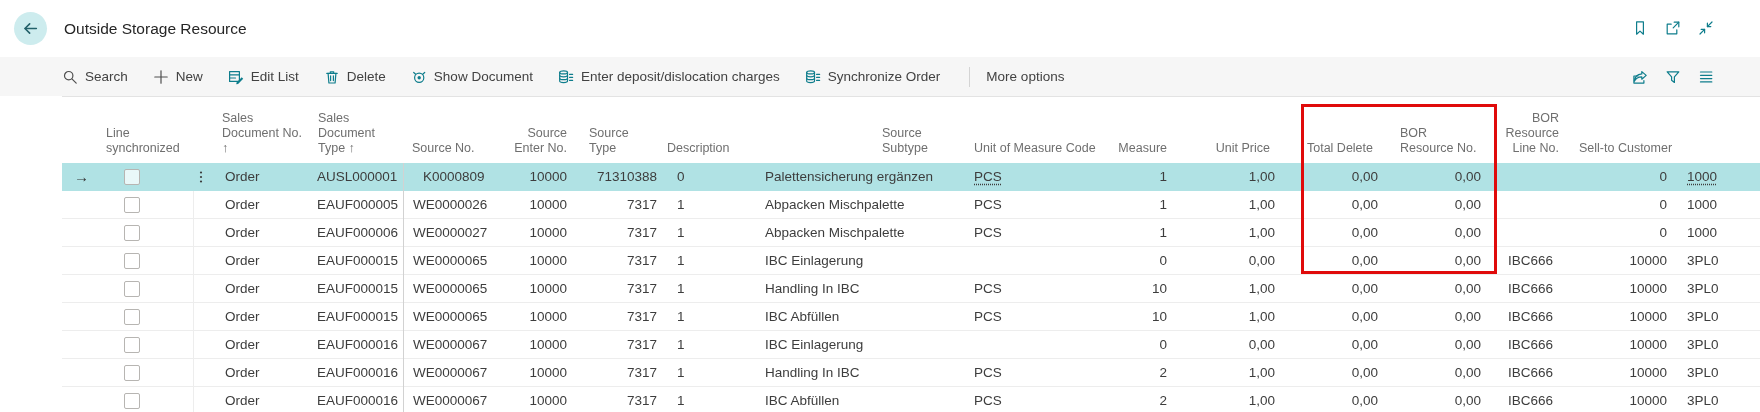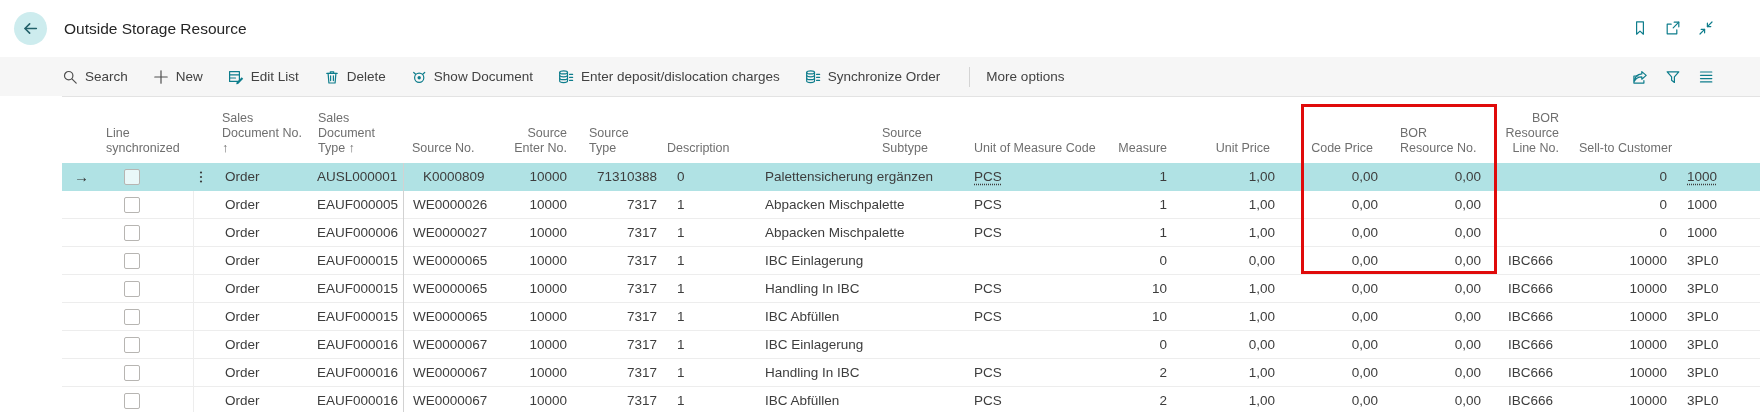--- a/index.html
+++ b/index.html
@@ -200,21 +200,21 @@
         <div class="th" style="width: 93px; padding-left: 7px; padding-right: 0px;">Sales Document No. ↑</div>
         <div class="th" style="width: 95px; padding-left: 10px; padding-right: 0px;">Sales Document Type ↑</div>
         <div class="th" style="width: 92px; padding-left: 9px; padding-right: 0px;">Source No.</div>
         <div class="th right" style="width: 77px; padding-left: 0px; padding-right: 5px;">Source Enter No.</div>
         <div class="th" style="width: 90px; padding-left: 17px; padding-right: 5px;">Source Type</div>
         <div class="th" style="width: 205px; padding-left: 5px; padding-right: 0px;">Description</div>
         <div class="th" style="width: 98px; padding-left: 15px; padding-right: 0px;">Source Subtype</div>
         <div class="th" style="width: 140px; padding-left: 9px; padding-right: 0px;">Unit of Measure Code</div>
         <div class="th right" style="width: 67px; padding-left: 0px; padding-right: 5px;">Measure</div>
         <div class="th right" style="width: 103px; padding-left: 0px; padding-right: 5px;">Unit Price</div>
-        <div class="th right" style="width: 103px; padding-left: 0px; padding-right: 5px;">Code Price</div>
+        <div class="th right" style="width: 103px; padding-left: 0px; padding-right: 5px;">Total Delete</div>
         <div class="th" style="width: 104px; padding-left: 22px; padding-right: 0px;">BOR Resource No.</div>
         <div class="th right" style="width: 82px; padding-left: 0px; padding-right: 5px;">BOR Resource Line No.</div>
         <div class="th" style="width: 140px; padding-left: 15px; padding-right: 0px;">Sell-to Customer</div>
       </div>
       <div class="trow selected">
         <div class="td indicator" style="width: 38px;">→</div>
         <div class="td syncdiv" style="width: 94px;">
           <div class="checkbox"></div>
         </div>
         <div class="td rowmenu" style="width: 21px;">

